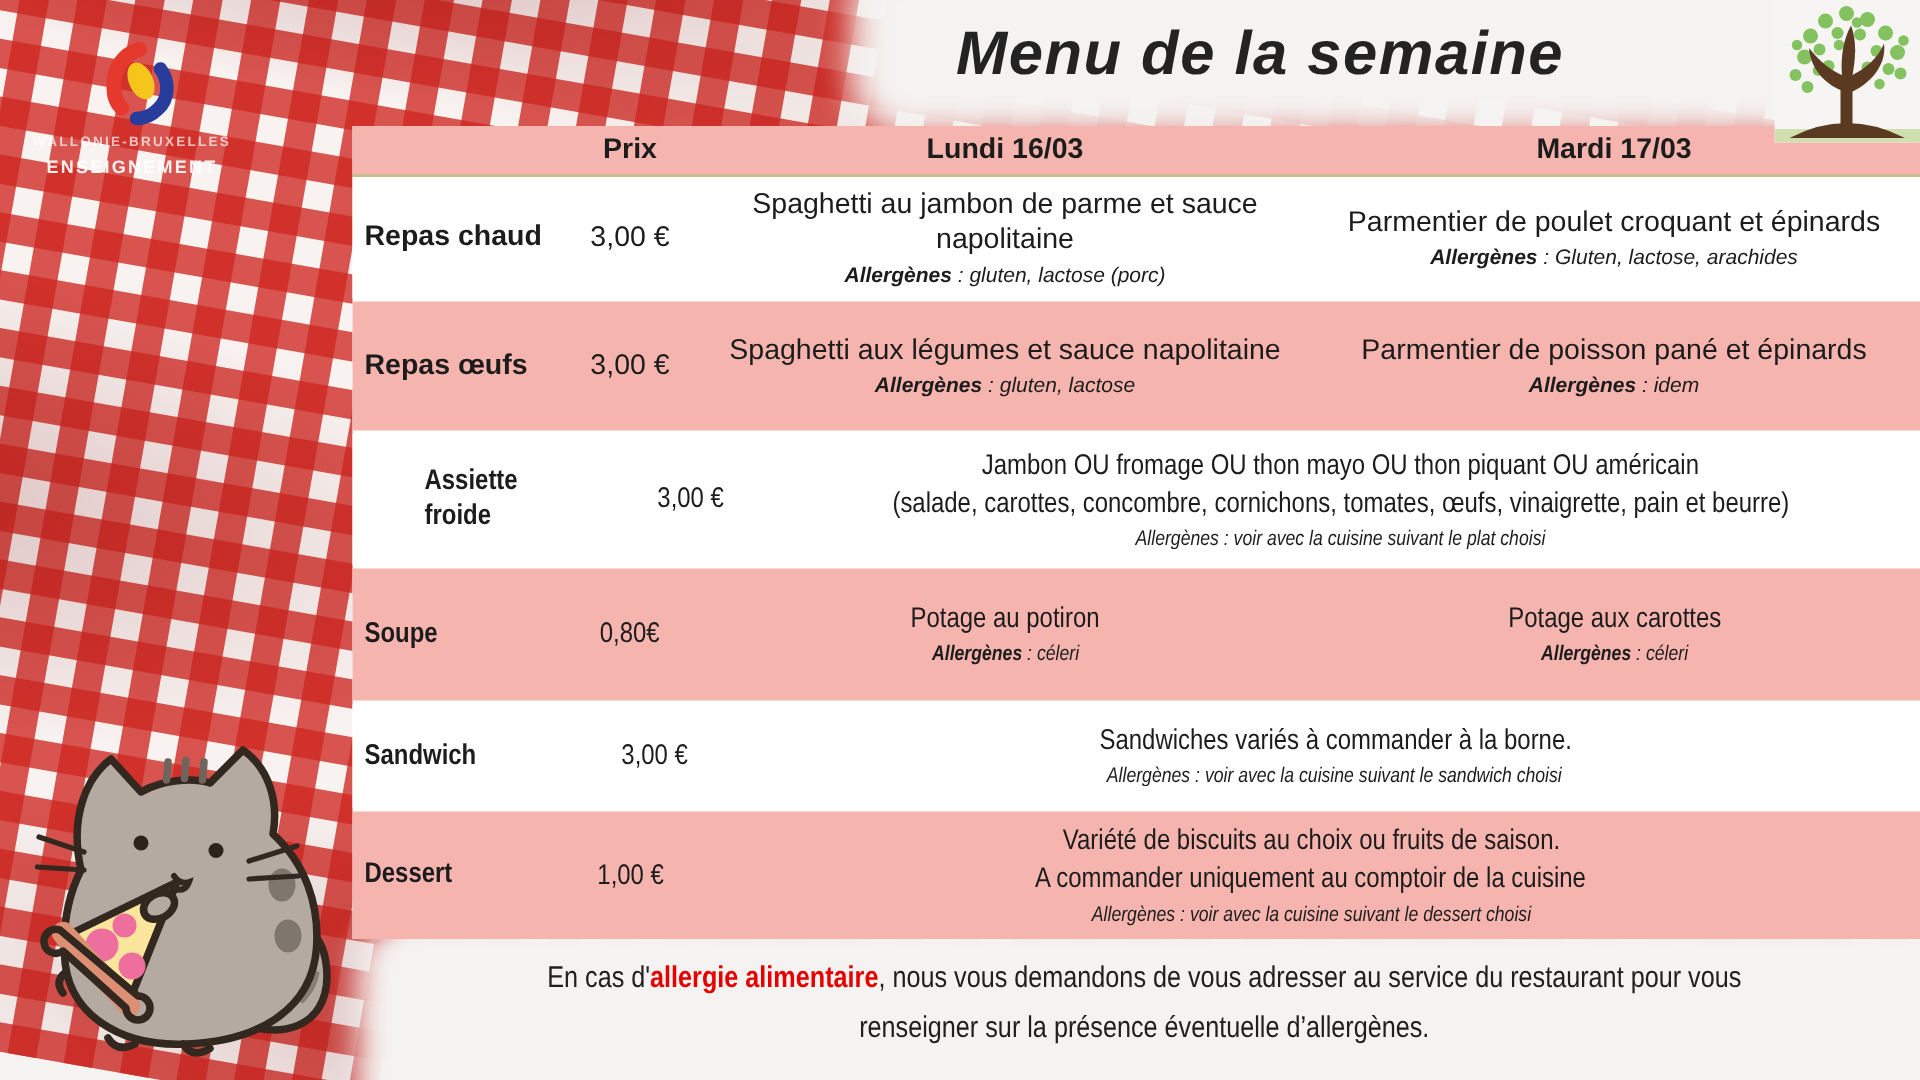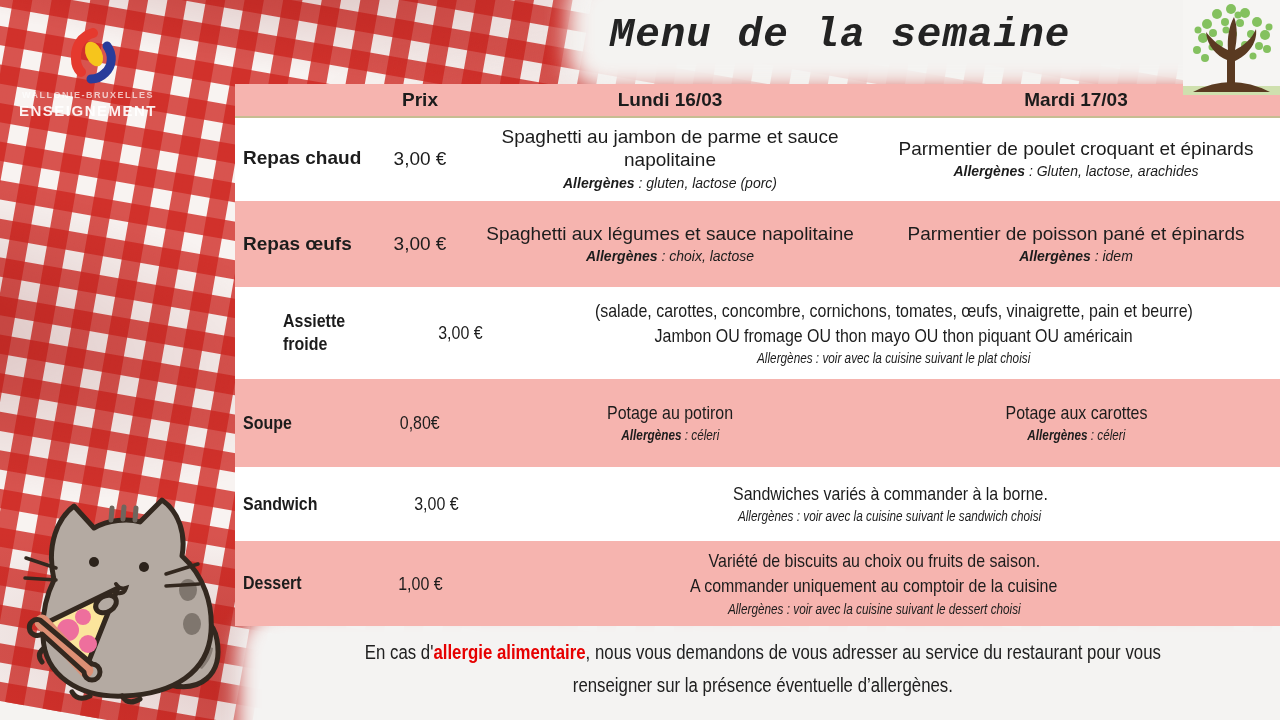--- a/index.html
+++ b/index.html
@@ -22,27 +22,27 @@
       radial-gradient(ellipse 50% 24% at 62% 28%, rgba(110,6,6,.16), transparent 72%),
       radial-gradient(ellipse 45% 22% at 35% 92%, rgba(110,6,6,.20), transparent 70%);
   }
   .light-top { position:absolute; left:568px; top:-28px; width:742px; height:118px;
     background:#f4f3f1; border-radius:36px; filter:blur(11px); }
   .light-bottom { position:absolute; left:238px; top:608px; width:1070px; height:140px;
     background:#f4f3f2; border-radius:44px 0 0 0; filter:blur(10px); }
 
   
   .title { position:absolute; left:555px; top:12px; width:570px; text-align:center;
-    font-family:Liberation Mono, monospace; font-style:italic; font-weight:700;
+    font-family:Liberation Sans, sans-serif; font-style:italic; font-weight:700;
     font-size:41px; letter-spacing:1px; color:#232323; z-index:5; }
   .wbe { position:absolute; left:8px; top:28px; width:160px; z-index:5; text-align:center; }
   .wbe .mark { display:block; margin:0 auto; }
   .wbe .txt { color:rgba(255,255,255,.92); font-weight:700; letter-spacing:1.5px; line-height:1.25; }
   .wbe .t1 { font-size:9px; opacity:.75; }
-  .wbe .t2 { font-size:15px; }
+  .wbe .t2 { font-size:12px; }
   .tree { position:absolute; left:1183px; top:0px; width:97px; height:95px; z-index:5;
     background:#f6f5f3; display:flex; align-items:flex-end; justify-content:center; }
 
   
   .menu-table { position:absolute; left:235px; top:84px; width:1045px; z-index:4;
     display:flex; flex-direction:column; gap:2px; background:#ffffff; }
   .t-row { display:grid; grid-template-columns:137px 96px 404px 1fr; align-items:stretch; }
   .t-row.pink { background:var(--pink); }
   .t-row.white { background:#ffffff; }
   .t-head { height:32px; background:var(--pink); font-weight:700; font-size:19px;
@@ -144,38 +144,38 @@
         <span class="dish">Parmentier de poulet croquant et épinards</span>
         <span class="allerg"><b>Allergènes</b><span> : Gluten, lactose, arachides</span></span>
       </div>
     </div>
 
     <div class="t-row pink r2">
       <div class="cell label-cell">Repas œufs</div>
       <div class="cell price-cell">3,00 €</div>
       <div class="cell dish-cell">
         <span class="dish">Spaghetti aux légumes et sauce napolitaine</span>
-        <span class="allerg"><b>Allergènes</b><span> : choix, lactose</span></span>
+        <span class="allerg"><b>Allergènes</b><span> : gluten, lactose</span></span>
       </div>
       <div class="cell dish-cell">
         <span class="dish">Parmentier de poisson pané et épinards</span>
         <span class="allerg"><b>Allergènes</b><span> : idem</span></span>
       </div>
     </div>
 
     <div class="t-row white r3">
       <div class="cell label-cell">
           <span class="cond wrapok" style="white-space:normal;">Assiette froide</span>
         </div>
       <div class="cell price-cell">
           <span class="cond">3,00 €</span>
         </div>
       <div class="cell dish-cell span-cell">
+        <span class="dish"><span class="cond">Jambon OU fromage OU thon mayo OU thon piquant OU américain</span></span>
         <span class="dish"><span class="cond">(salade, carottes, concombre, cornichons, tomates, œufs, vinaigrette, pain et beurre)</span></span>
-        <span class="dish"><span class="cond">Jambon OU fromage OU thon mayo OU thon piquant OU américain</span></span>
         <span class="allerg"><span class="cond">Allergènes : voir avec la cuisine suivant le plat choisi</span></span>
       </div>
     </div>
 
     <div class="t-row pink r4">
       <div class="cell label-cell">
           <span class="cond">Soupe</span>
         </div>
       <div class="cell price-cell">
           <span class="cond">0,80€</span>

